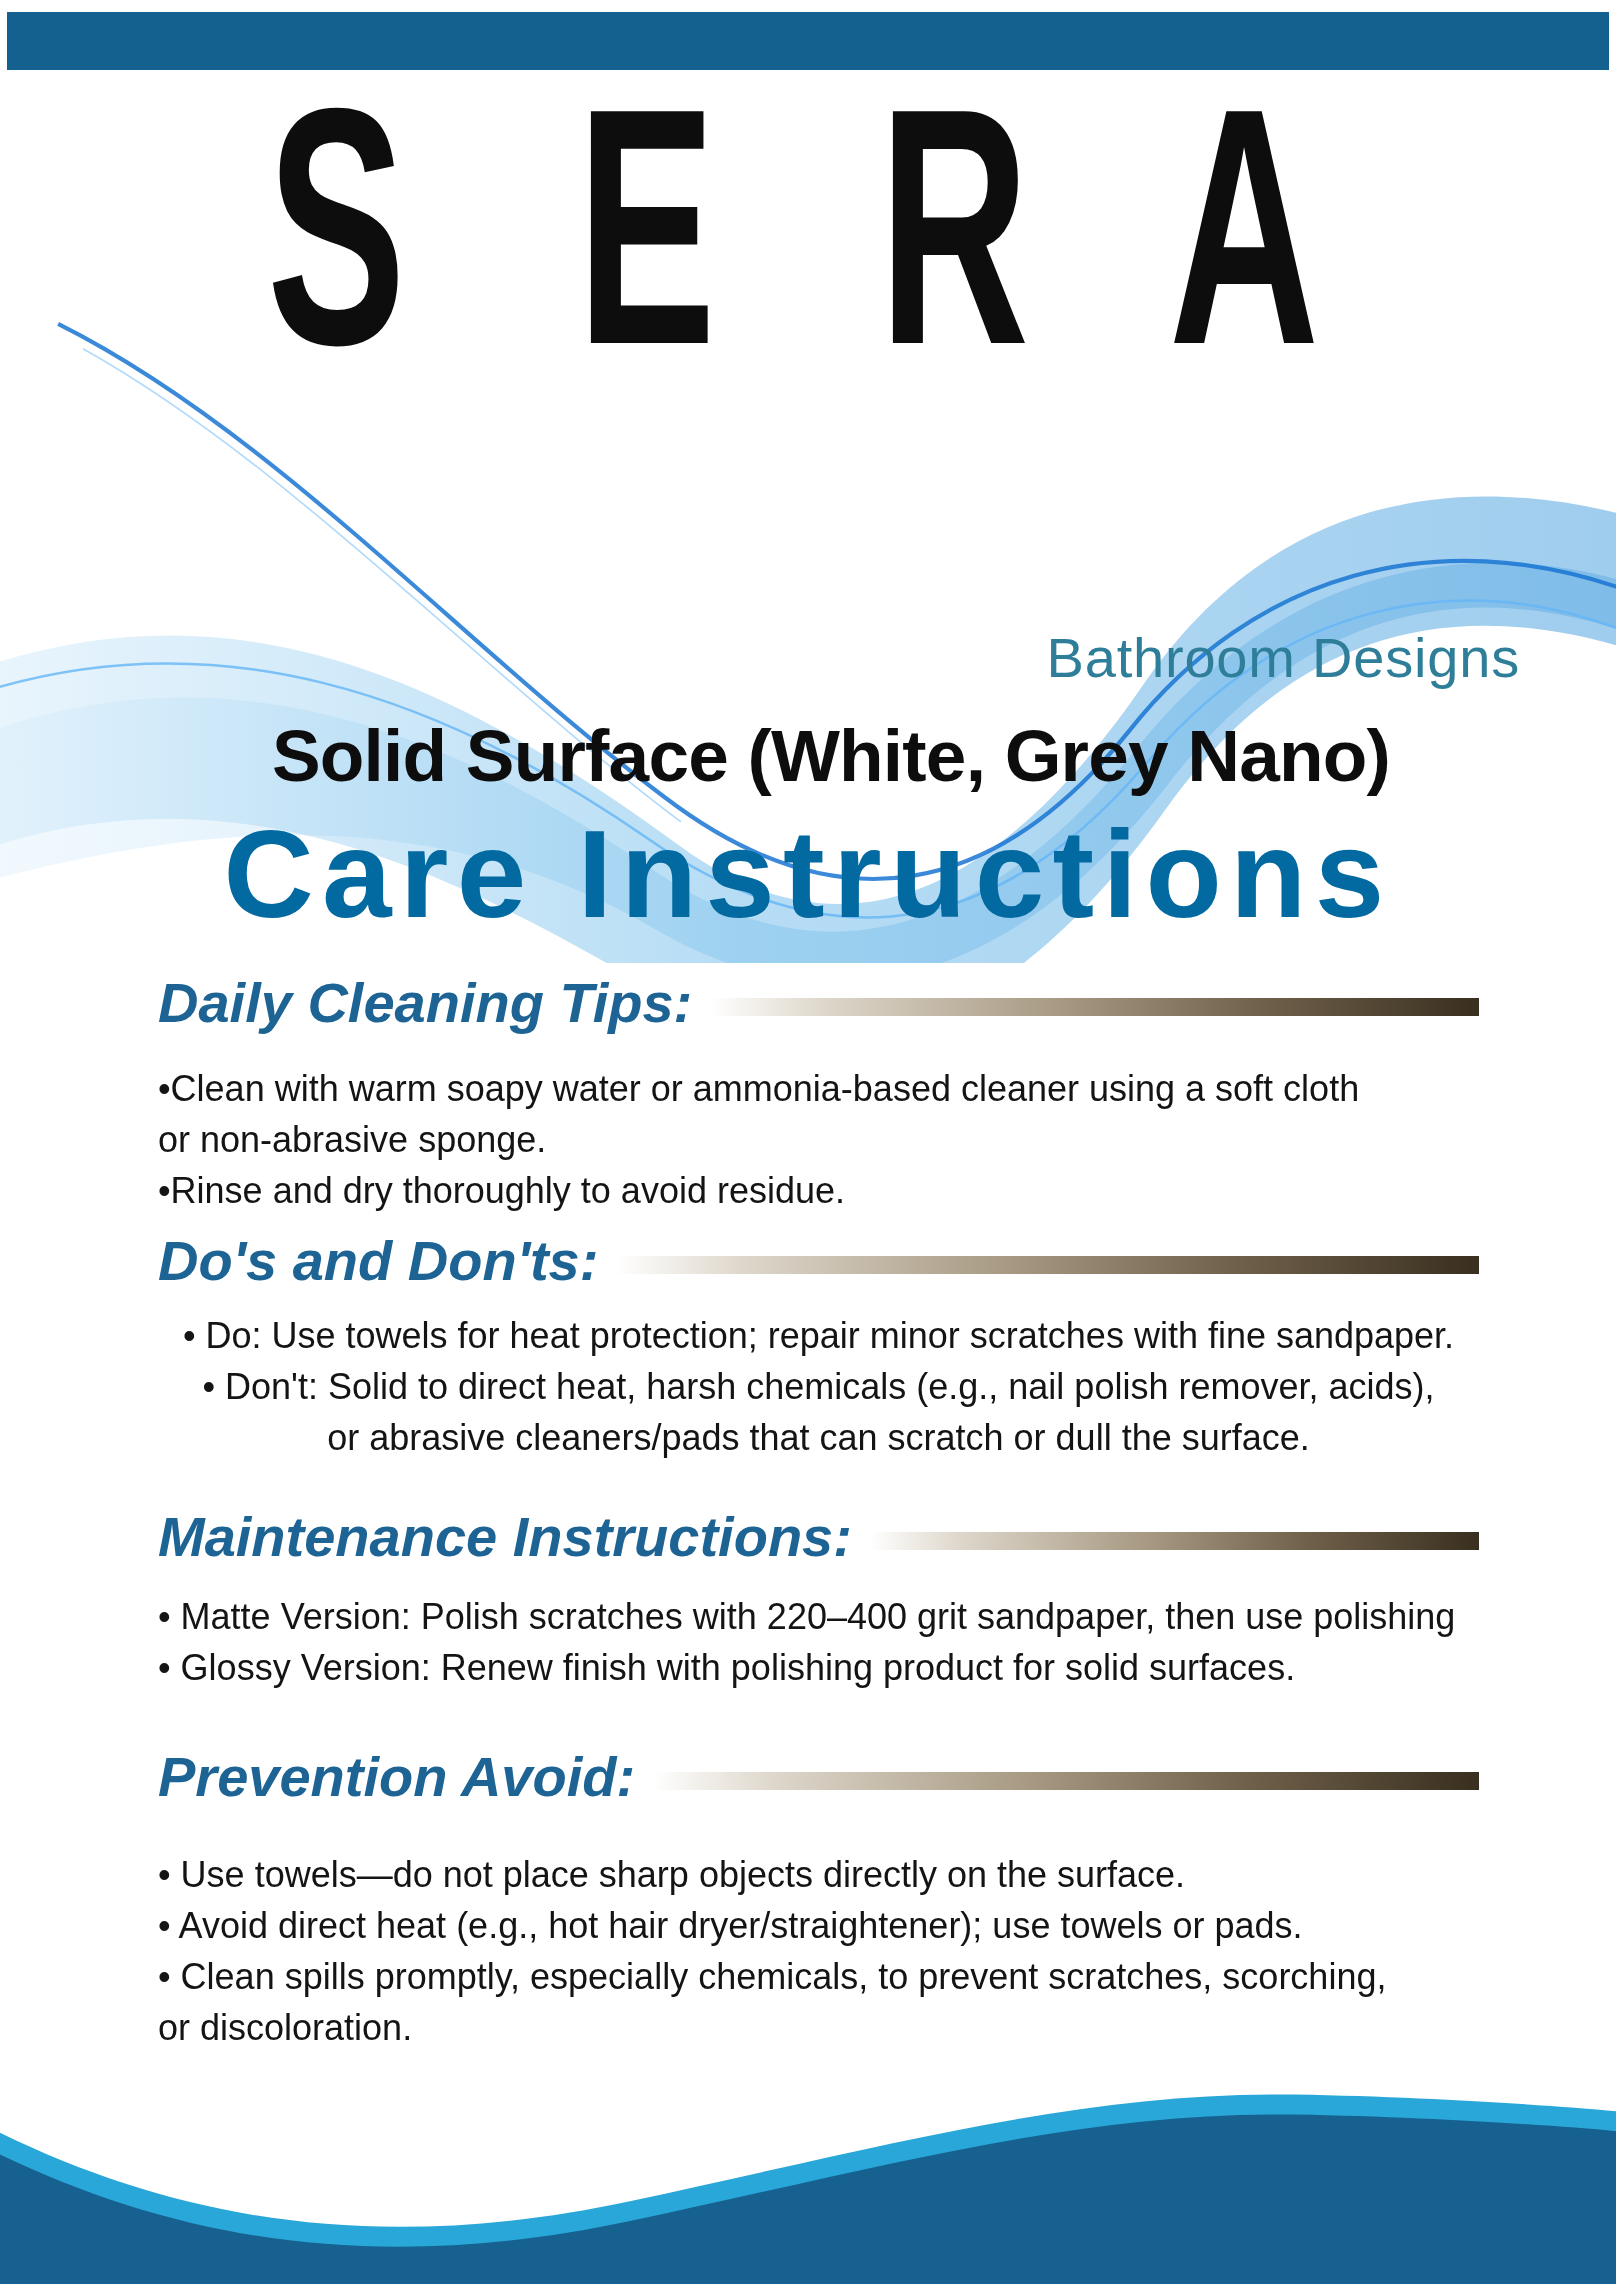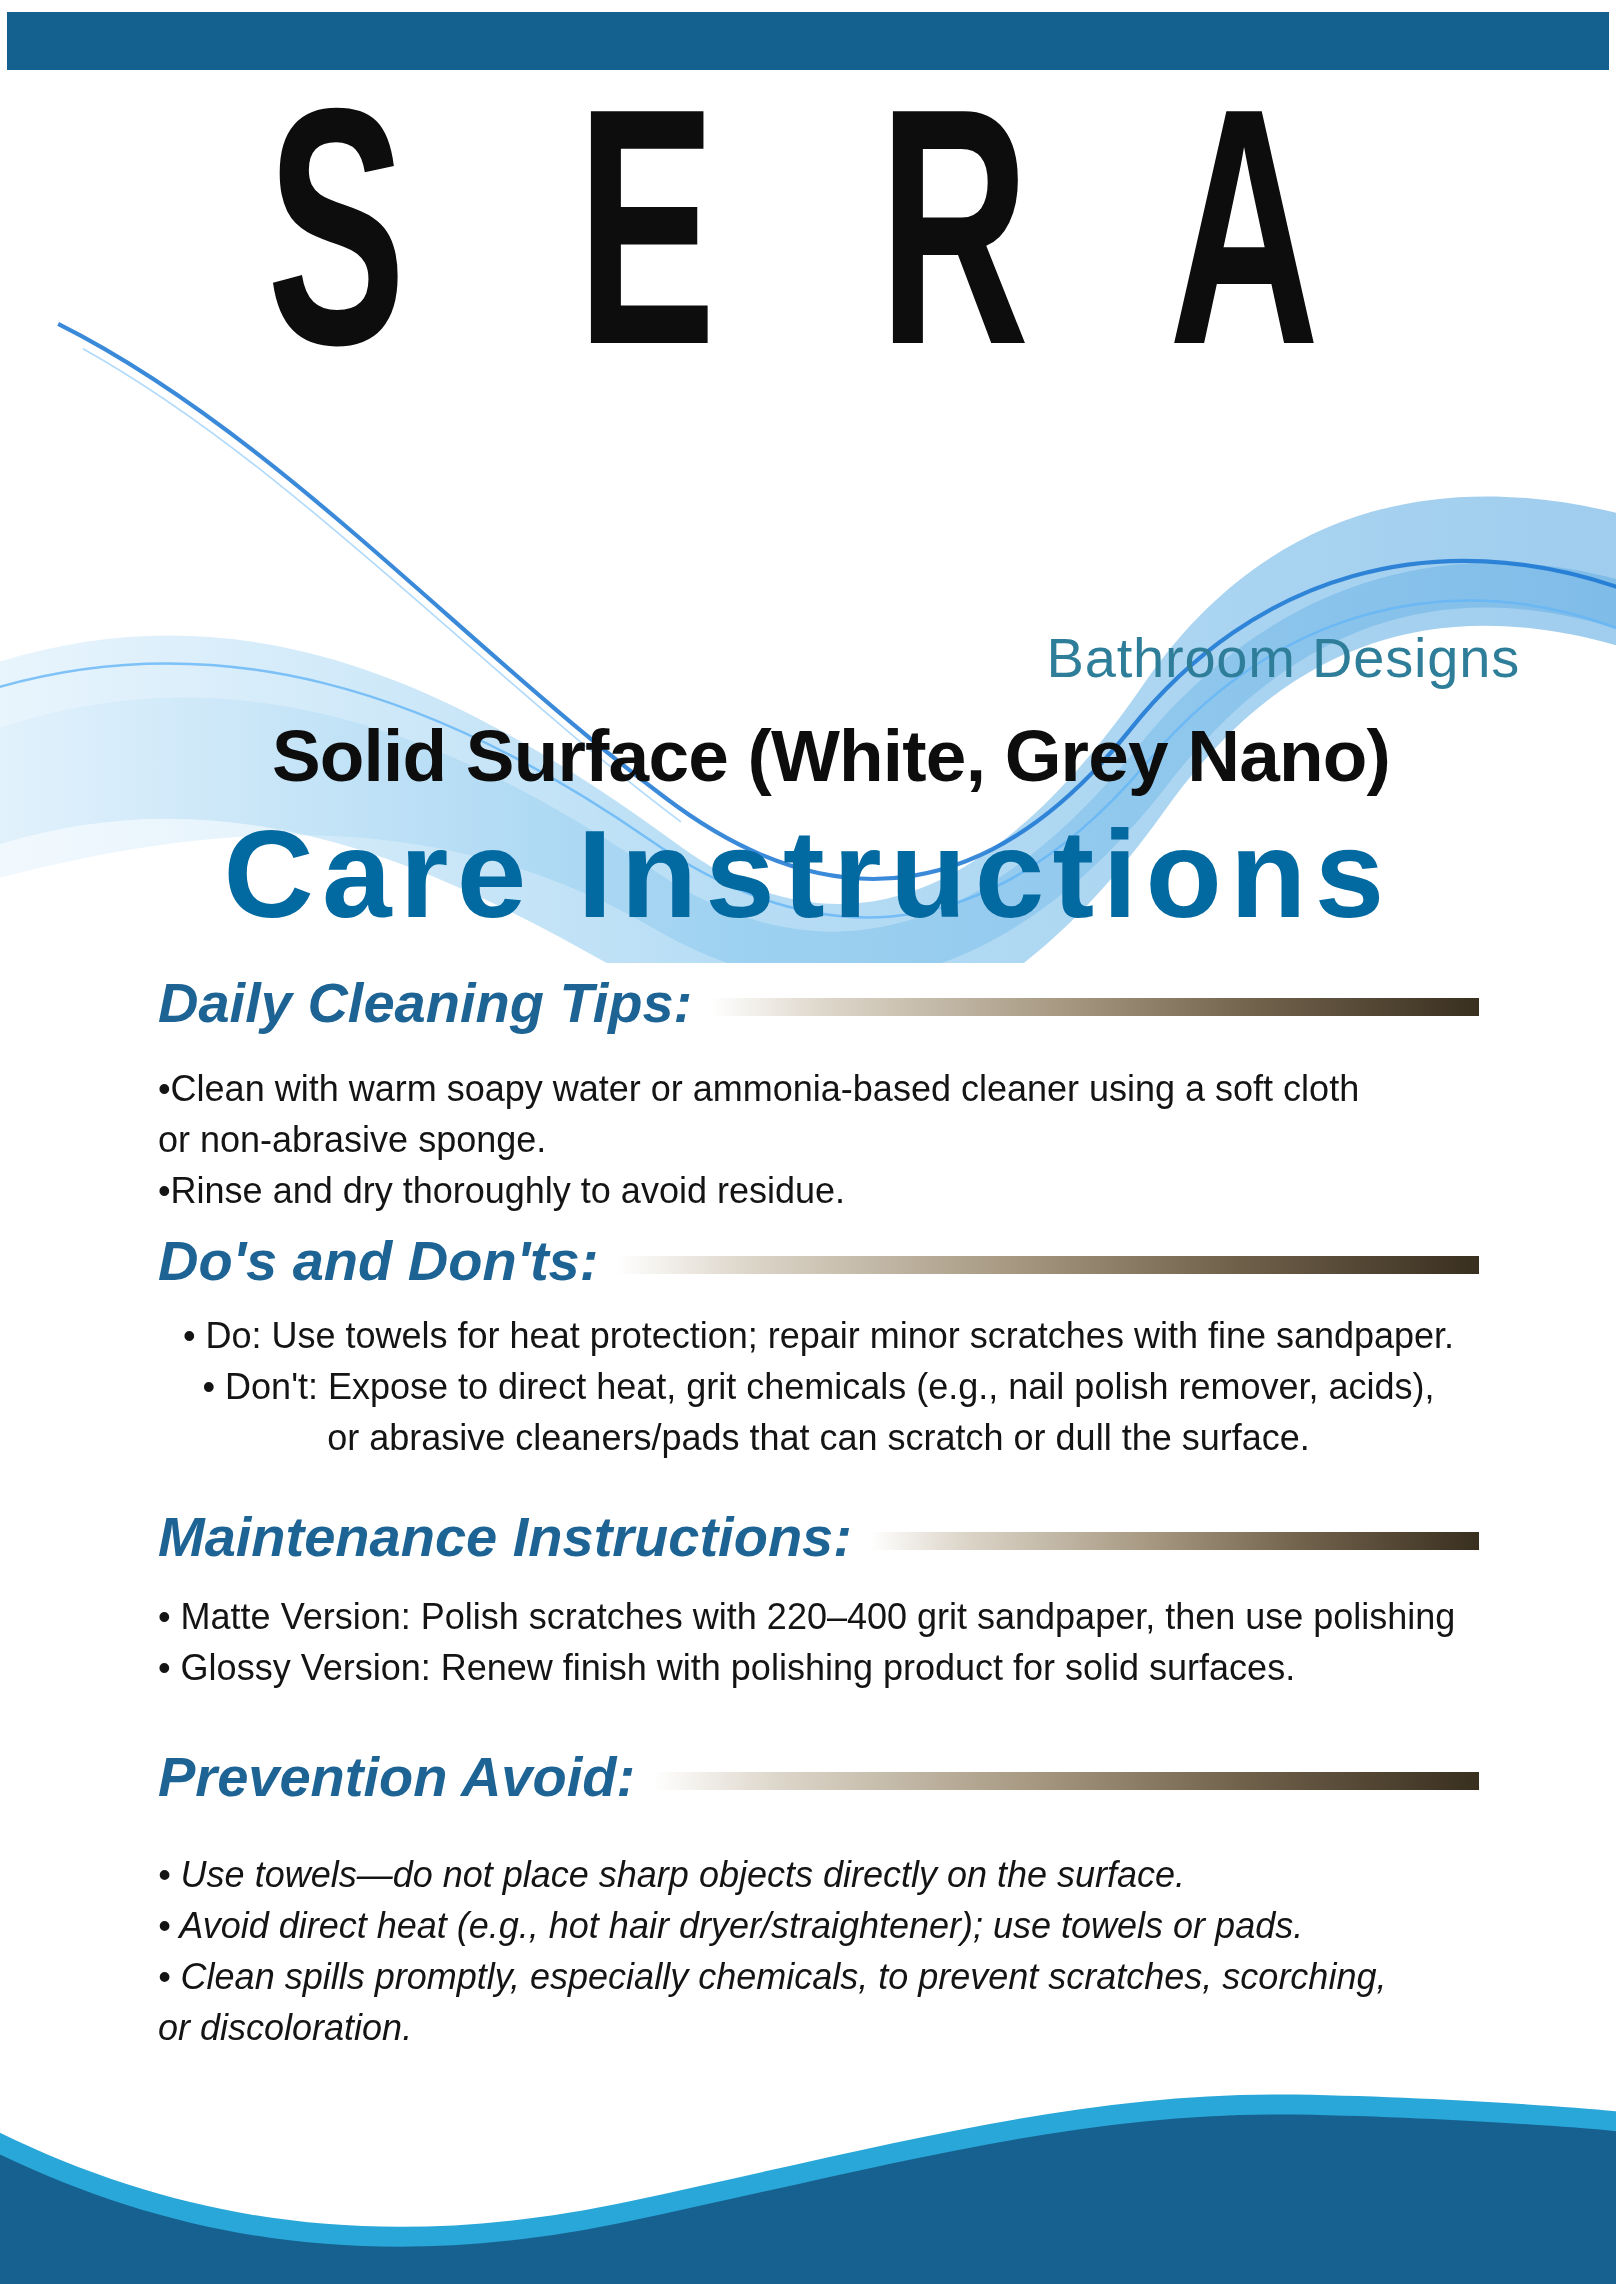--- a/index.html
+++ b/index.html
@@ -50,21 +50,21 @@
     flex:1; height:18px; margin-top:8.3px;
     background:linear-gradient(90deg, rgba(255,255,255,0) 0%, #ddd6ca 15%,
                #a89a83 45%, #6f604a 72%, #392f1f 100%);
   }
 
   .body { font-size:36px; color:#141414; }
   .body div { line-height:51px; white-space:nowrap; }
   .s1 .body { margin-top:28px; }
   .s2 .body { margin-top:17px; }
   .s3 .body { margin-top:21.6px; }
-  .s4 .body { margin-top:40px;font-style:italic; }
+  .s4 .body { margin-top:40px; }
 </style>
 </head>
 <body>
 
 <div class="page">
 
   <div class="topbar"></div>
 
   <div class="logo">
     <span class="l-s">S</span>
@@ -127,21 +127,21 @@
     </div>
   </section>
 
   <section class="s2">
     <div class="hrow">
       <h2>Do's and Don'ts:</h2>
       <div class="hbar"></div>
     </div>
     <div class="body">
       <div>• Do: Use towels for heat protection; repair minor scratches with fine sandpaper.</div>
-      <div>• Don't: Expose to direct heat, grit chemicals (e.g., nail polish remover, acids),</div>
+      <div>• Don't: Solid to direct heat, harsh chemicals (e.g., nail polish remover, acids),</div>
       <div>or abrasive cleaners/pads that can scratch or dull the surface.</div>
     </div>
   </section>
 
   <section class="s3">
     <div class="hrow">
       <h2>Maintenance Instructions:</h2>
       <div class="hbar"></div>
     </div>
     <div class="body">

